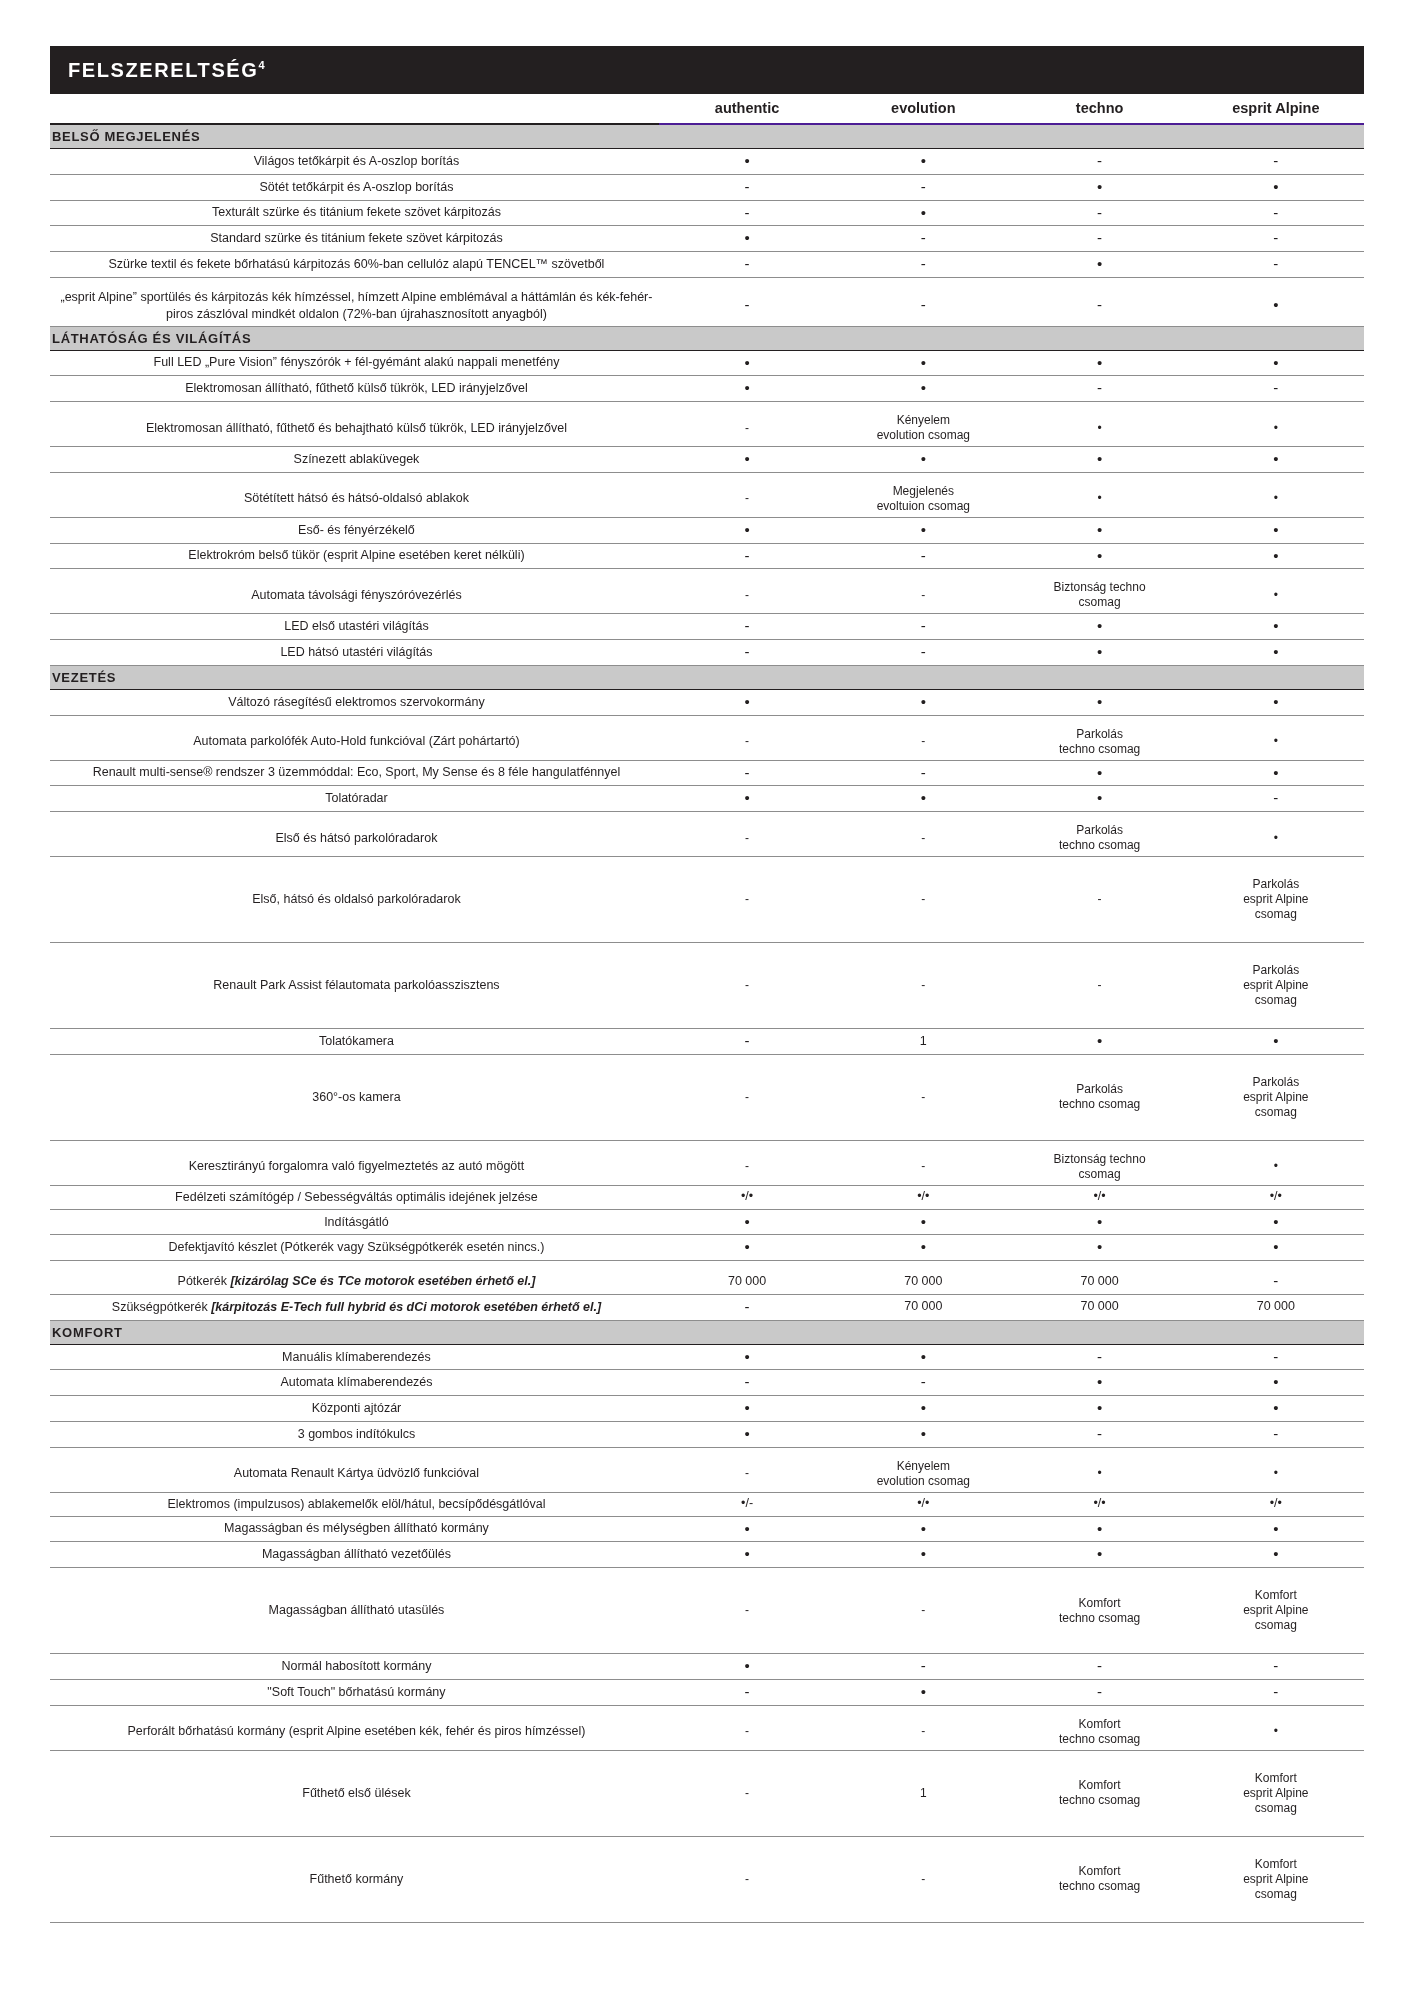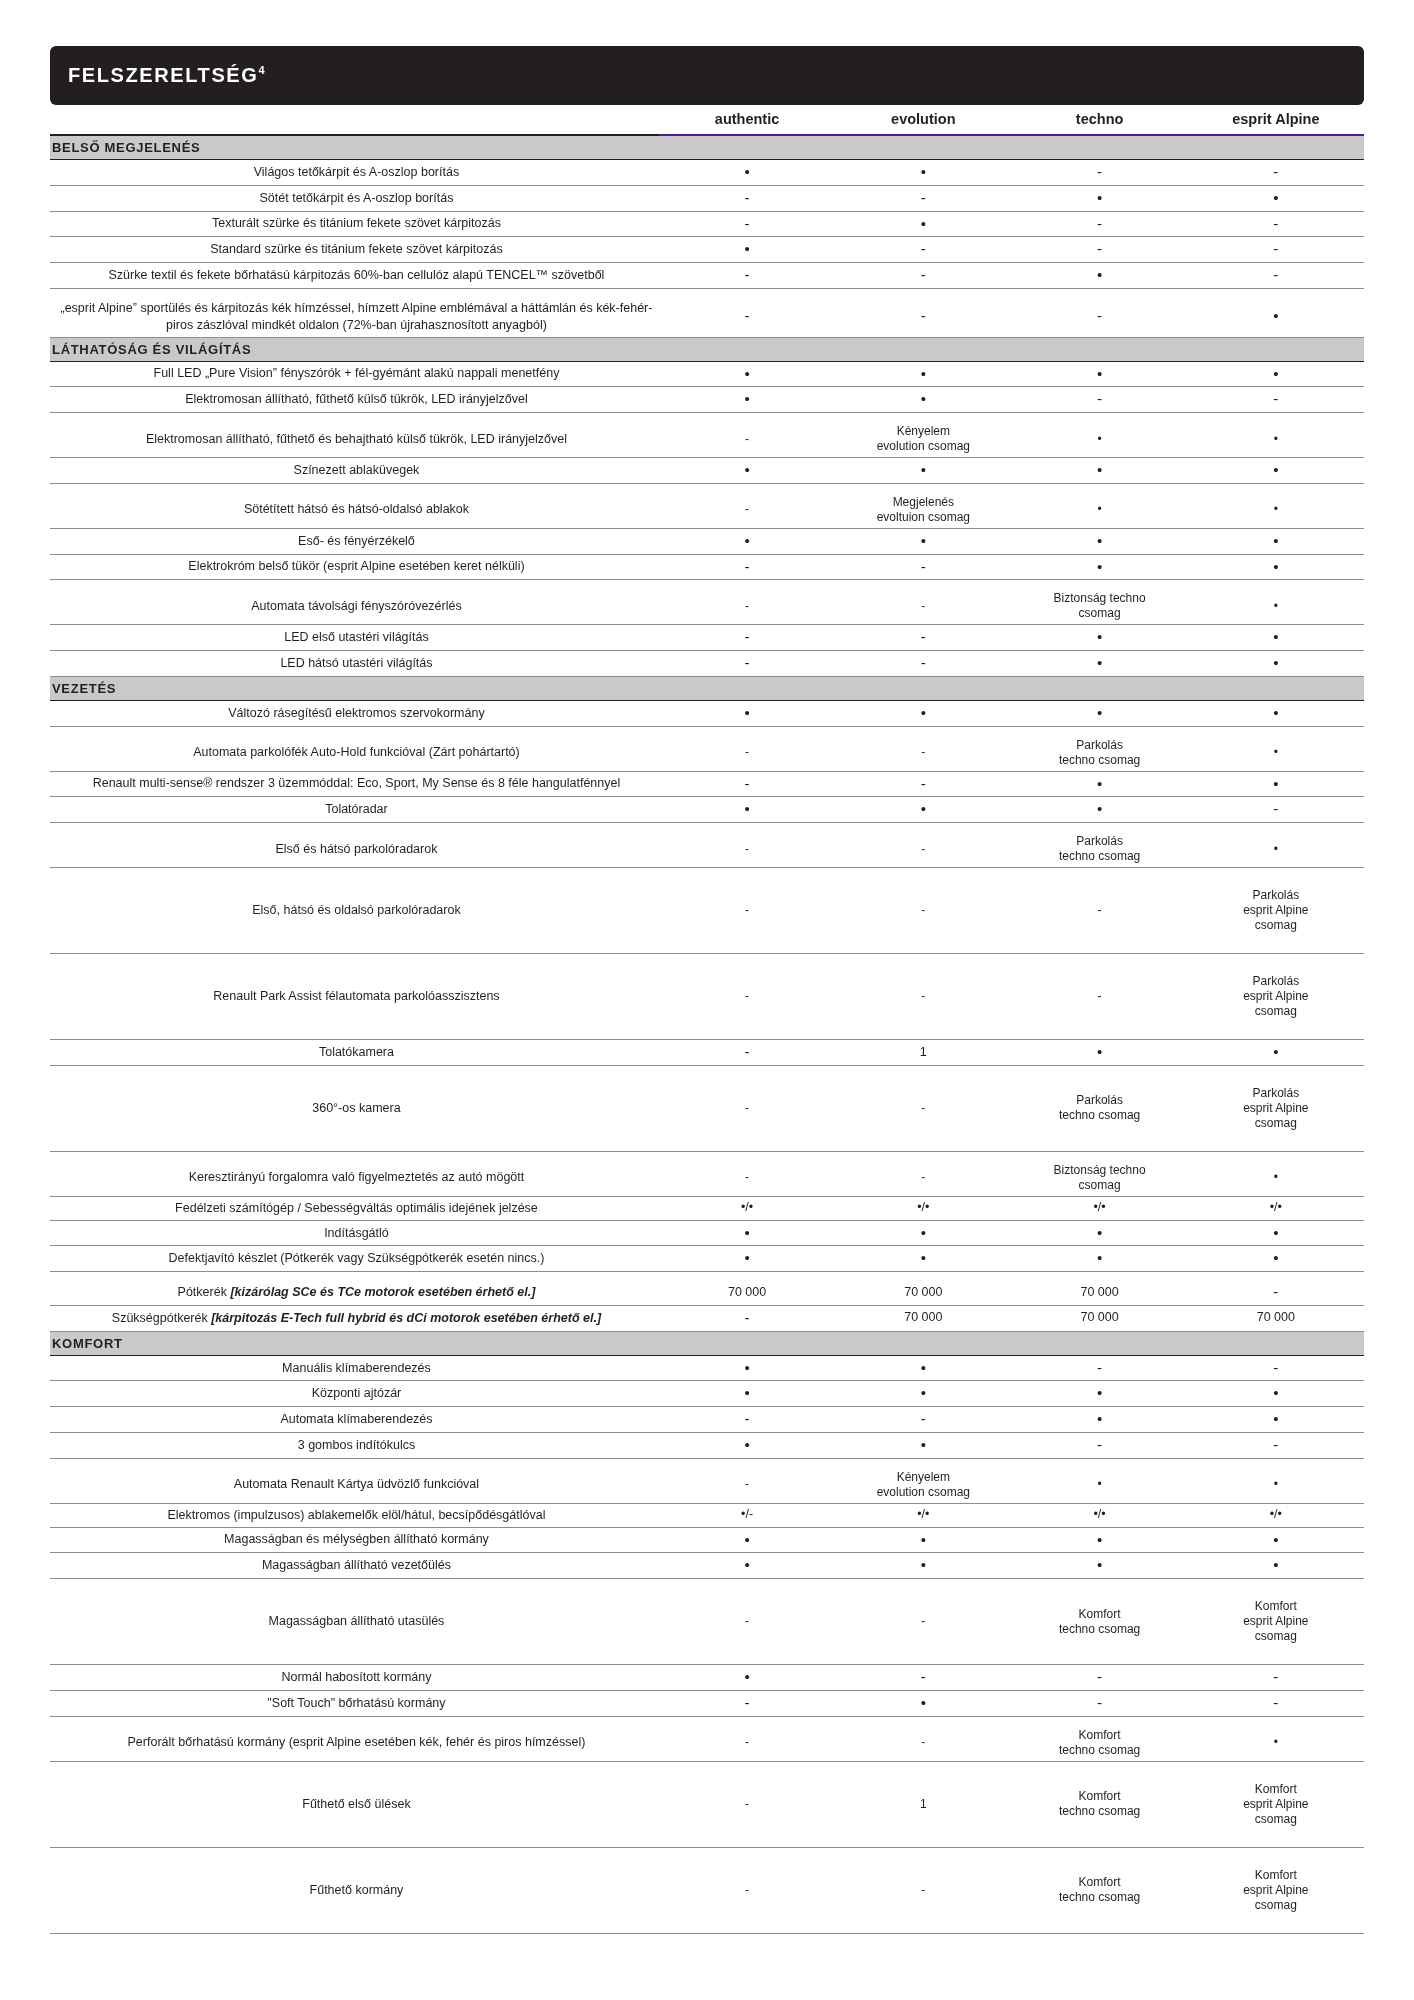--- a/index.html
+++ b/index.html
@@ -12,25 +12,24 @@
     width: 1414px;
     min-height: 2000px;
     background: #fff;
     position: relative;
     padding: 46px 50px 0 50px;
   }
   
   .title-bar {
     background: #231f20;
     color: #ffffff;
-    height: 59px;
+    height: 48px;
     display: flex;
     align-items: center;
     padding-left: 18px;
-    border-radius: 6px;
   }
   .title-bar .title-text {
     font-size: 20px;
     font-weight: bold;
     letter-spacing: 1.6px;
   }
   .title-bar .title-sup {
     font-size: 11px;
     vertical-align: super;
     font-weight: bold;
@@ -357,30 +356,30 @@
           <td colspan="5">KOMFORT</td>
         </tr>
         <tr class="item">
           <td class="lbl">Manuális klímaberendezés</td>
           <td class="val dot">•</td>
           <td class="val dot">•</td>
           <td class="val dot">-</td>
           <td class="val dot">-</td>
         </tr>
         <tr class="item">
+          <td class="lbl">Automata klímaberendezés</td>
+          <td class="val dot">-</td>
+          <td class="val dot">-</td>
+          <td class="val dot">•</td>
+          <td class="val dot">•</td>
+        </tr>
+        <tr class="item">
           <td class="lbl">Központi ajtózár</td>
           <td class="val dot">•</td>
           <td class="val dot">•</td>
-          <td class="val dot">•</td>
-          <td class="val dot">•</td>
-        </tr>
-        <tr class="item">
-          <td class="lbl">Automata klímaberendezés</td>
-          <td class="val dot">-</td>
-          <td class="val dot">-</td>
           <td class="val dot">•</td>
           <td class="val dot">•</td>
         </tr>
         <tr class="item">
           <td class="lbl">3 gombos indítókulcs</td>
           <td class="val dot">•</td>
           <td class="val dot">•</td>
           <td class="val dot">-</td>
           <td class="val dot">-</td>
         </tr>

